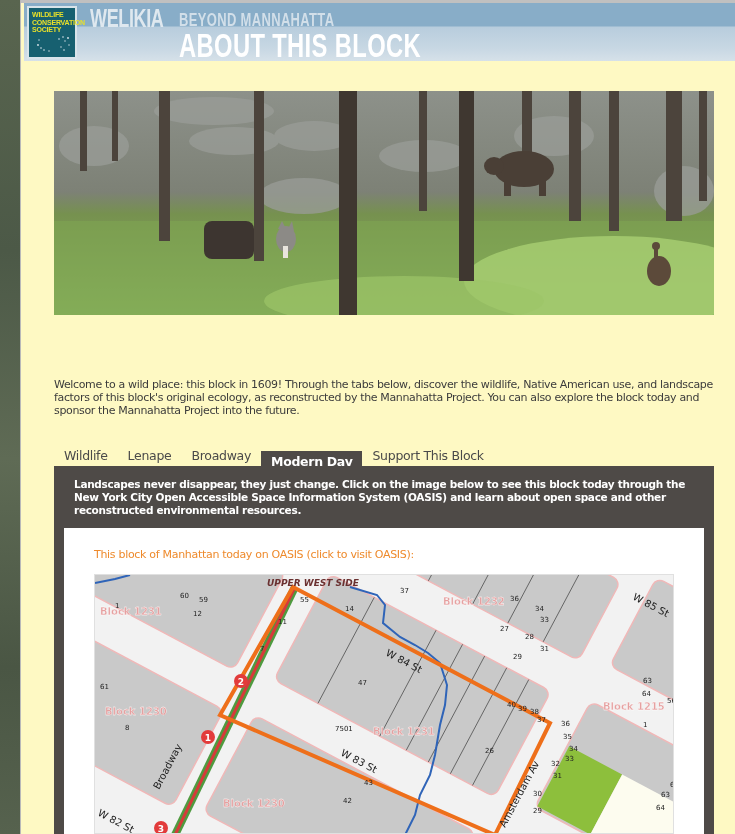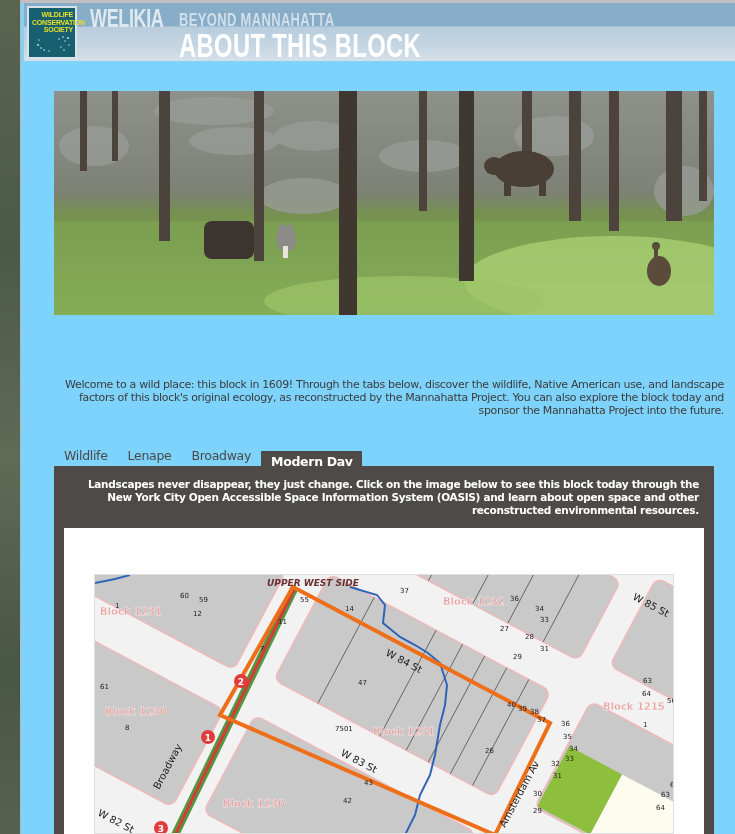--- a/index.html
+++ b/index.html
@@ -8,23 +8,22 @@
     font-family: "DejaVu Sans", sans-serif;
     background: #4d5a45;
     position: relative;
   }
   .bg-strip {
     position: absolute; left: 0; top: 0; width: 20px; height: 834px;
     background: linear-gradient(180deg,#59654f 0%,#4c5947 30%,#5f6b55 55%,#4a5644 80%,#56624e 100%);
   }
   .page {
     position: absolute; left: 20px; top: 0; width: 715px; height: 834px;
-    background: #7dd3fc;
+    background: #fef9c3;
     border-left: 1px solid #b9b9b9;
-    text-align: right;
   }
   .topline { position:absolute; left:0; top:0; width:715px; height:3px; background:#c0c0c0; }
   .header {
     position: absolute; left: 3px; top: 3px; width: 712px; height: 58px;
     background: linear-gradient(180deg,#88adc8 0px,#88adc8 23px,#b8cddd 24px,#c7d7e3 45px,#d6e1e9 58px);
   }
   .wcs-logo {
     position: absolute; left: 3px; top: 3px; width: 50px; height: 53px;
     background: #176070; border: 2px solid #d9e4ea;
     padding: 3px 2px 0 3px;
@@ -188,25 +187,27 @@
     </svg>
   </div>
 
   <div class="intro">Welcome to a wild place: this block in 1609! Through the tabs below, discover the wildlife, Native American use, and landscape factors of this block's original ecology, as reconstructed by the Mannahatta Project. You can also explore the block today and sponsor the Mannahatta Project into the future.</div>
 
   <div class="tabs">
     <div class="tab">Wildlife</div>
     <div class="tab">Lenape</div>
     <div class="tab">Broadway</div>
     <div class="tab active">Modern Day</div>
+    <div class="tab">Support This Block</div>
   </div>
 
   <div class="panel">
     <div class="panel-desc">Landscapes never disappear, they just change. Click on the image below to see this block today through the New York City Open Accessible Space Information System (OASIS) and learn about open space and other reconstructed environmental resources.</div>
     <div class="panel-inner">
+      <div class="oasis-caption">This block of Manhattan today on OASIS (click to visit OASIS):</div>
       <div class="map">
         <svg width="580" height="260" viewBox="0 0 580 260">
           <rect width="580" height="260" fill="#f2f2f2"></rect>
 
           <g transform="rotate(28 290 130)">
             <g fill="#c9c9c9" stroke="#f0b8b8" stroke-width="1.5">
               <rect x="-40" y="-70" width="200" height="90" rx="8"></rect>
               <rect x="200" y="-90" width="240" height="90" rx="8"></rect>
               <rect x="-60" y="60" width="200" height="110" rx="8"></rect>
               <rect x="180" y="40" width="250" height="120" rx="8"></rect>

